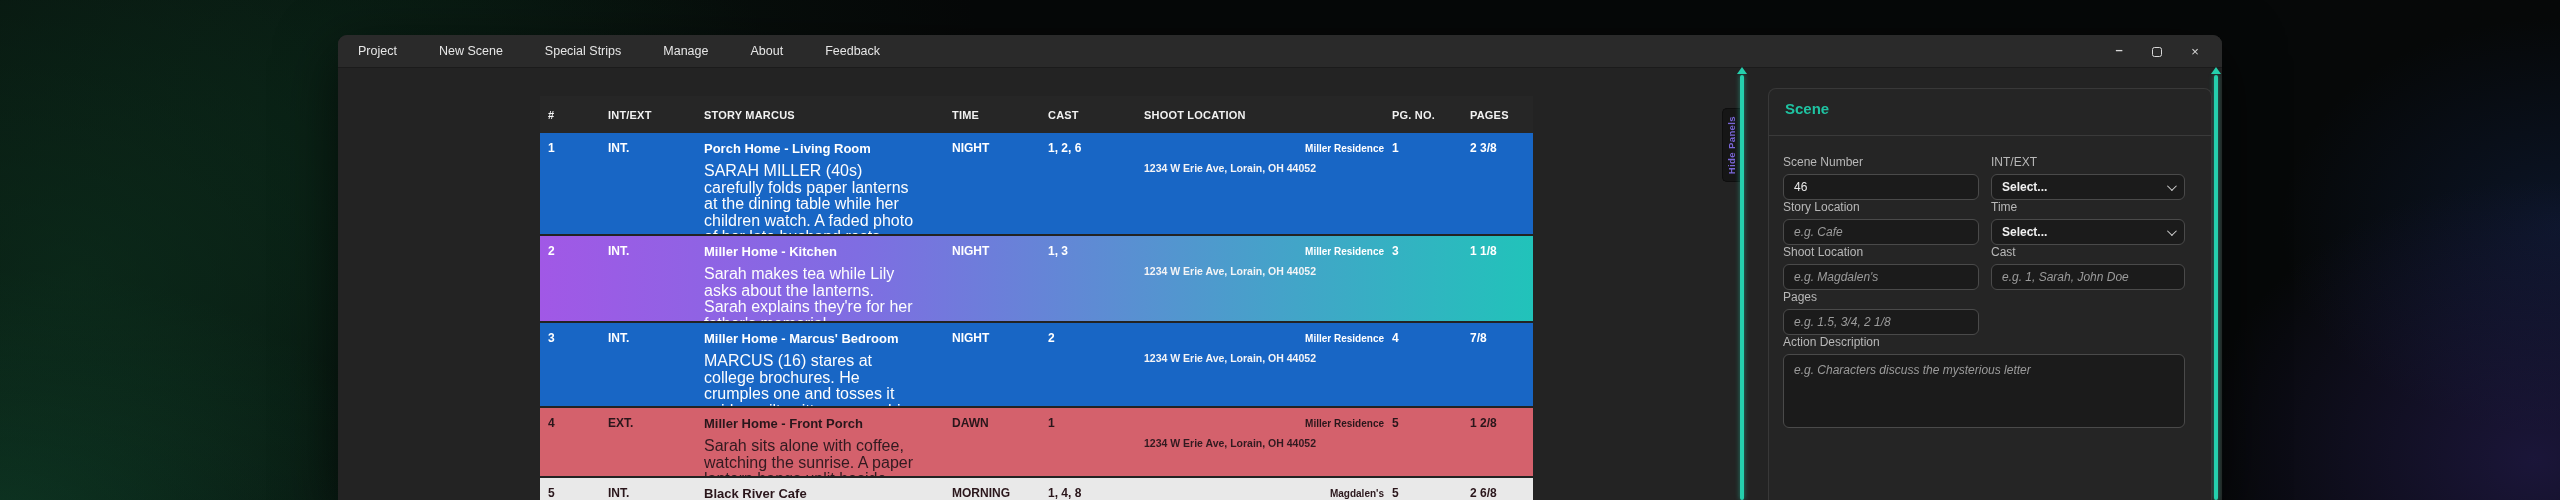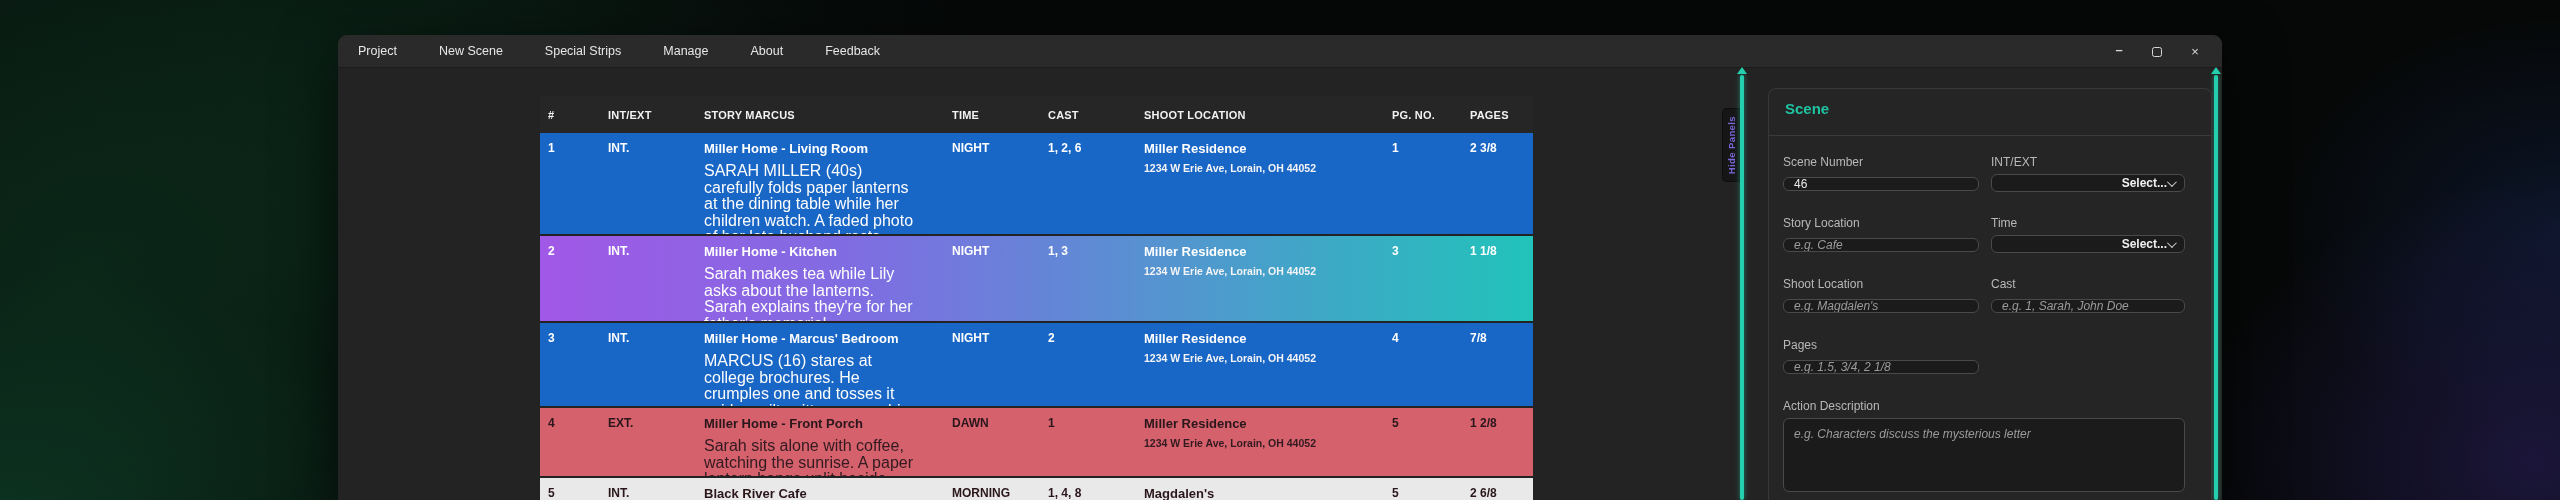--- a/index.html
+++ b/index.html
@@ -52,21 +52,21 @@
   .r0{height:101px;} .r1{height:85px;} .r2{height:83px;} .r3{height:68px;} .r4{height:60px;}
   .row-light-text { color:#ffffff; }
   .row-light-text .setting-title { color:#ffffff; }
   .row-dark-text { color:#2a161b; }
   .setting-title { font-size:13px; font-weight:600; line-height:16px; }
   .setting-desc {
     margin-top:6px; max-width:212px; font-size:16px; font-weight:400; line-height:16.5px;
   }
   .row-light-text .setting-desc { color:#fdfdfd; }
   .row-dark-text  .setting-desc { color:#321a20; }
-  .shoot-name { font-size:13px; font-weight:600; line-height:16px; }
+  .shoot-name { font-size:10px; font-weight:600; line-height:16px;text-align:right; }
   .shoot-addr { margin-top:5px; font-size:10.5px; font-weight:700; }
   .row-light-text .shoot-addr { color:#f4f4f6; }
   .row-dark-text  .shoot-addr { color:#321a20; }
 
   
   .splitter {
     position:absolute; width:4px; top:40px; height:425px;
     background:#25cfad; box-shadow:0 0 5px rgba(37,207,173,.55); border-radius:2px;
   }
   .splitter-left  { left:1402px; }
@@ -96,30 +96,30 @@
   .scene-title {
     position:absolute; left:16px; top:11px; font-size:15px; font-weight:700; color:#1fc3a2;
   }
   .scene-divider {
     position:absolute; left:0; top:46px; width:100%; height:1px; background:#3a3a3a;
   }
   .form {
     position:absolute; left:14px; top:66px; width:416px;
     display:grid; grid-template-columns:196px 194px; column-gap:12px;
   }
-  .fgroup { margin-bottom:24px; }
+  .fgroup { margin-bottom:0; }
   .fgroup label { display:block; font-size:12px; color:#b8b8b8; margin-bottom:5px; }
   .tbox, .selectbox, .tarea {
     width:100%; background:#1b1b1b; border:1px solid #4a4a4a; border-radius:6px;
     color:#e8e8e8; font-size:12px; font-family:"Liberation Sans", sans-serif;
   }
-  .tbox { height:14px; padding:0 10px; }
+  .tbox { height:26px; padding:0 10px; }
   .tbox::placeholder { color:#9b9b9b; font-style:italic; opacity:1; }
   .selectbox {
-    height:18px; padding:0 10px; display:flex; align-items:center; justify-content:flex-end;
+    height:26px; padding:0 10px; display:flex; align-items:center; justify-content:space-between;
     font-weight:700; color:#f0f0f0; cursor:default;
   }
   .chev {
     width:7px; height:7px; border-right:1.6px solid #cfcfcf; border-bottom:1.6px solid #cfcfcf;
     transform:rotate(45deg) translateY(-2px);
   }
   .fgroup-wide { grid-column:1 / span 2; }
   .tarea { height:74px; width:402px; padding:8px 10px; resize:none; }
   .tarea::placeholder { color:#9b9b9b; font-style:italic; opacity:1; }
 </style>
@@ -158,21 +158,21 @@
         <div class="th c5">CAST</div>
         <div class="th c6">SHOOT LOCATION</div>
         <div class="th c7">PG. NO.</div>
         <div class="th c8">PAGES</div>
       </div>
 
       <div class="trow r0 row-light-text" style="background: rgb(24, 102, 197);">
         <div class="td c1">1</div>
         <div class="td c2">INT.</div>
         <div class="td c3">
-          <div class="setting-title">Miller Home - Living Room</div>
+          <div class="setting-title">Porch Home - Living Room</div>
           <div class="setting-desc">SARAH MILLER (40s) carefully folds paper lanterns at the dining table while her children watch. A faded photo of her late husband rests nearby.</div>
         </div>
         <div class="td c4">NIGHT</div>
         <div class="td c5">1, 2, 6</div>
         <div class="td c6">
           <div class="shoot-name">Miller Residence</div>
           <div class="shoot-addr">1234 W Erie Ave, Lorain, OH 44052</div>
         </div>
         <div class="td c7">1</div>
         <div class="td c8">2 3/8</div>

